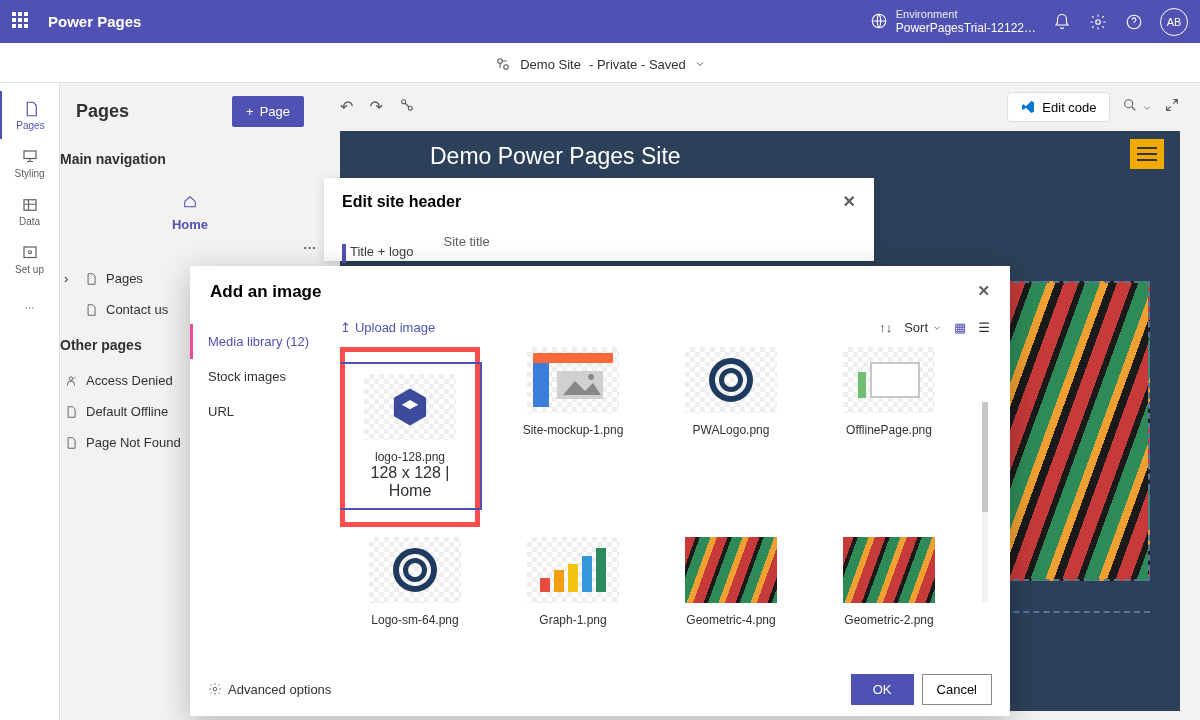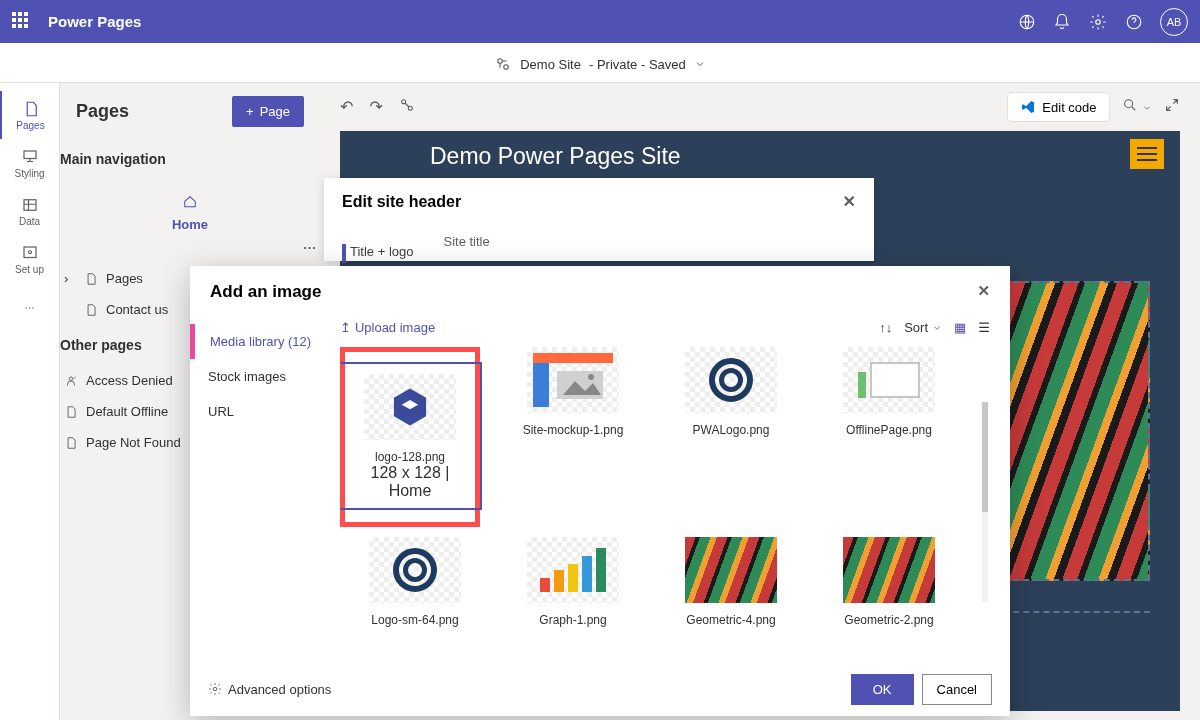--- a/index.html
+++ b/index.html
@@ -67,21 +67,21 @@
 .ehp-tab { color: #605e5c; cursor: pointer; padding-bottom: 4px; }
 .ehp-tab.active { color: #404040; border-left: 4px solid #4f52b2; padding-left: 4px; margin-top: 20px; }
 
 
 .modal { position: absolute; left: 190px; top: 266px; width: 820px; height: 450px; background: #fff; box-shadow: 0 8px 30px rgba(0,0,0,.25); z-index: 10; display: flex; flex-direction: column; }
 .modal-title { padding: 16px 20px 10px; font-size: 17px; font-weight: 600; display: flex; justify-content: space-between; }
 .modal-close { cursor: pointer; color: #605e5c; font-size: 15px; }
 .modal-body { flex: 1; display: flex; overflow: hidden; }
 .modal-side { width: 150px; padding: 12px 0; }
 .ms-item { padding: 10px 18px; font-size: 13px; color: #323130; cursor: pointer; }
-.ms-item.active { color: #4f52b2; border-left: 5px solid #ec4899; padding-left: 15px; }
+.ms-item.active { color: #4f52b2; border-left: 3px solid #ec4899; padding-left: 15px; }
 .modal-main { flex: 1; display: flex; flex-direction: column; padding-right: 8px; }
 .mm-toolbar { display: flex; align-items: center; padding: 8px 12px 12px 0; }
 .upload-link { color: #4f52b2; font-size: 13px; cursor: pointer; display: flex; align-items: center; gap: 4px; }
 .mm-right { margin-left: auto; display: flex; align-items: center; gap: 12px; font-size: 13px; color: #323130; }
 .sort-btn { cursor: pointer; display: flex; align-items: center; gap: 4px; }
 .view-btn { cursor: pointer; }
 .grid { display: grid; grid-template-columns: repeat(4, 150px); gap: 10px 8px; overflow-y: auto; padding-bottom: 8px; padding-right: 20px; }
 .thumb { width: 150px; display: flex; flex-direction: column; align-items: center; }
 .thumb-img { width: 92px; height: 66px; margin-bottom: 10px; display: flex; align-items: center; justify-content: center; background-image: linear-gradient(45deg,#eee 25%,transparent 25%,transparent 75%,#eee 75%),linear-gradient(45deg,#eee 25%,transparent 25%,transparent 75%,#eee 75%); background-size: 10px 10px; background-position: 0 0, 5px 5px; }
 .thumb.selected { border: 5px solid #ff4d4d; padding: 10px 0 12px; width: 140px; }
@@ -122,20 +122,24 @@
       <span></span>
       <span></span>
     </div>
   <div class="brand">Power Pages</div>
   <div class="topbar-right">
     <div class="env">
       <svg width="18" height="18" viewBox="0 0 24 24" fill="none" stroke="#fff" stroke-width="1.5">
           <circle cx="12" cy="12" r="9"></circle>
           <path d="M3 12h18M12 3c3 3 3 15 0 18M12 3c-3 3-3 15 0 18"></path>
         </svg>
+      <div>
+        <div class="env-label">Environment</div>
+        <div>PowerPagesTrial-12122…</div>
+      </div>
     </div>
     <div class="topicon">
         <svg width="18" height="18" viewBox="0 0 24 24" fill="none" stroke="#fff" stroke-width="1.5">
           <path d="M6 8a6 6 0 1 1 12 0v5l2 3H4l2-3V8zM10 19a2 2 0 0 0 4 0"></path>
         </svg>
       </div>
     <div class="topicon">
         <svg width="18" height="18" viewBox="0 0 24 24" fill="none" stroke="#fff" stroke-width="1.5">
           <circle cx="12" cy="12" r="3"></circle>
           <path d="M12 2v3M12 19v3M4.2 4.2l2.1 2.1M17.7 17.7l2.1 2.1M2 12h3M19 12h3M4.2 19.8l2.1-2.1M17.7 6.3l2.1-2.1"></path>

